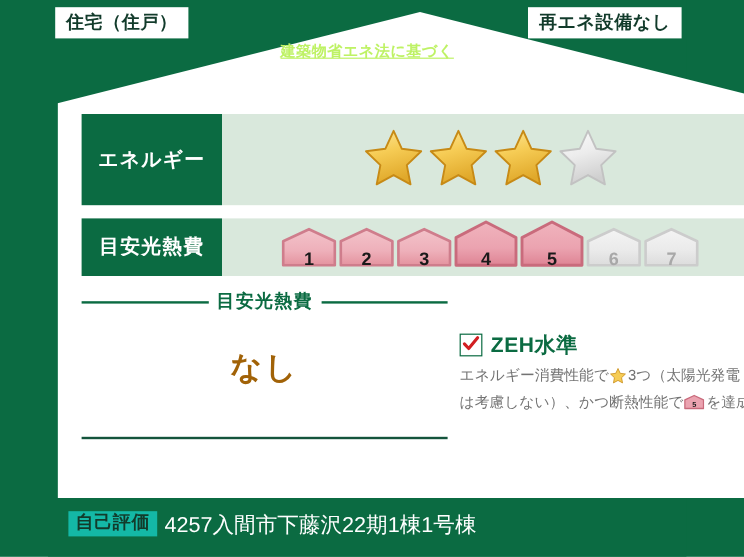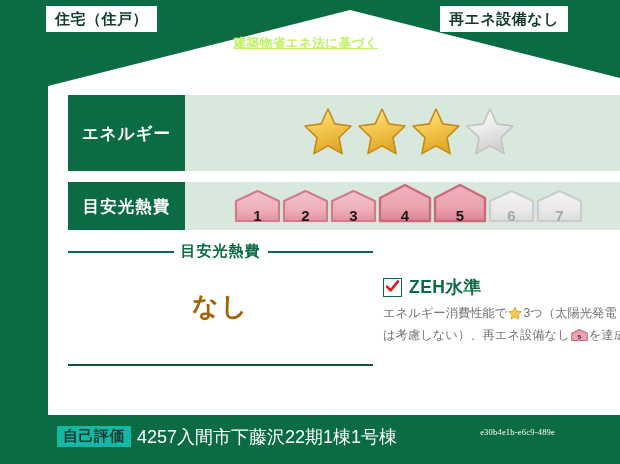--- a/index.html
+++ b/index.html
@@ -490,34 +490,33 @@
           </svg>
         </span>
         <span id="zeh-title">ZEH水準</span>
       </div>
       <div id="zeh-desc">
         <span>エネルギー消費性能で</span><span class="inline-ico">
           <svg width="14" height="14" viewBox="0 0 52 52">
             <polygon points="26,4 32.8,18.9 49,21 37,32.6 40.1,48.6 26,40.9 11.9,48.6 15,32.6 3,21 19.2,18.9" fill="#f6cc55" stroke="#c78a16" stroke-width="2.4" stroke-linejoin="round"></polygon>
           </svg>
         </span><span>3つ（太陽光発電</span><br>
-        <span>は考慮しない）、再エネ設備なし</span><span class="inline-ico">
+        <span>は考慮しない）、かつ断熱性能で</span><span class="inline-ico">
           <svg width="17" height="14" viewBox="0 0 47 34">
             <polygon points="23.5,2 45,12 45,32 2,32 2,12" fill="#eba3b0" stroke="#c96b7c" stroke-width="3" stroke-linejoin="round"></polygon>
             <text x="23.5" y="28" text-anchor="middle" font-size="17" font-family="Liberation Sans, sans-serif" font-weight="bold" fill="#1a1a1a">5</text>
           </svg>
         </span><span>を達成</span>
       </div>
     </div>
 
   </div>
 
   <div id="footer">
     <div id="footer-left">
       <span id="self-eval-badge">自己評価</span>
       <span id="building-name">4257入間市下藤沢22期1棟1号棟</span>
     </div>
     <div id="footer-right">
-      <div id="label-id">e30b4e1b-e6c9-489e</div>
     </div>
   </div>
 
 </div>
 
 </body></html>

